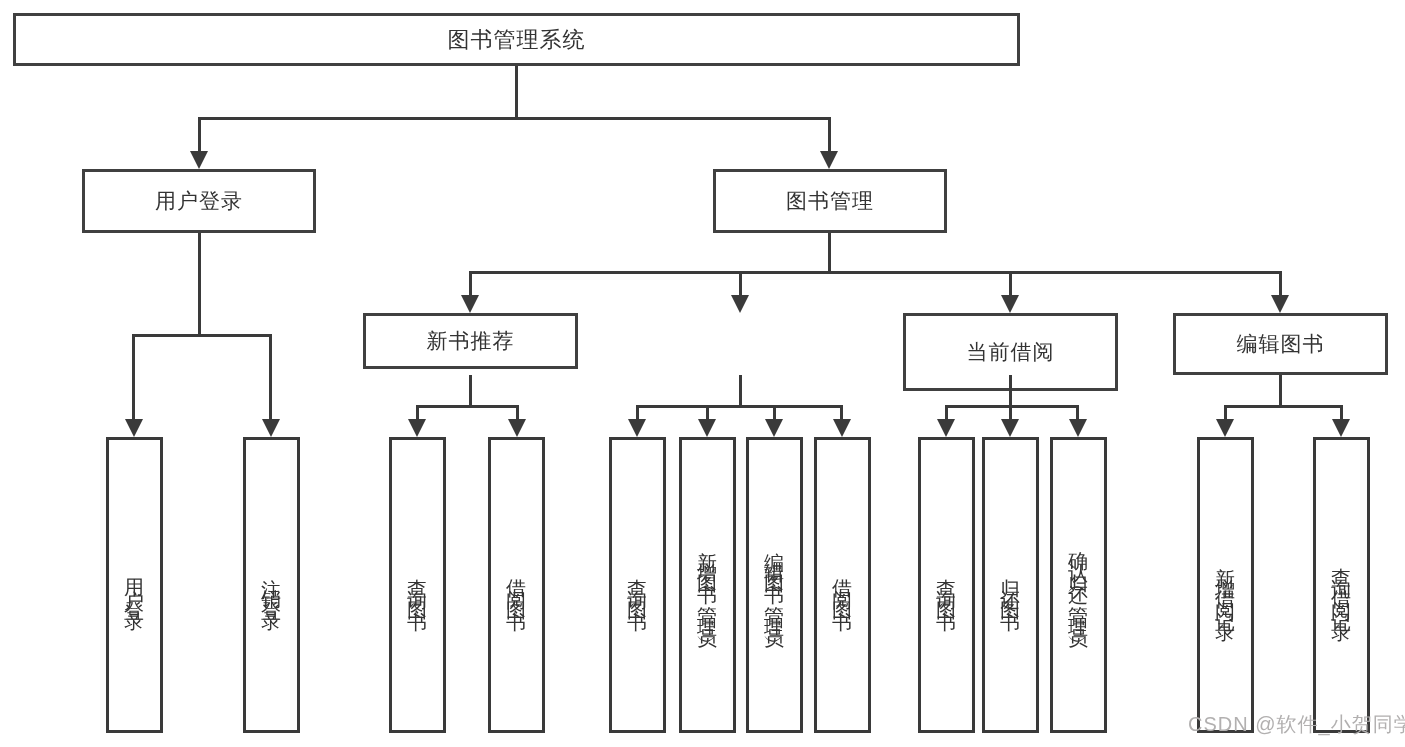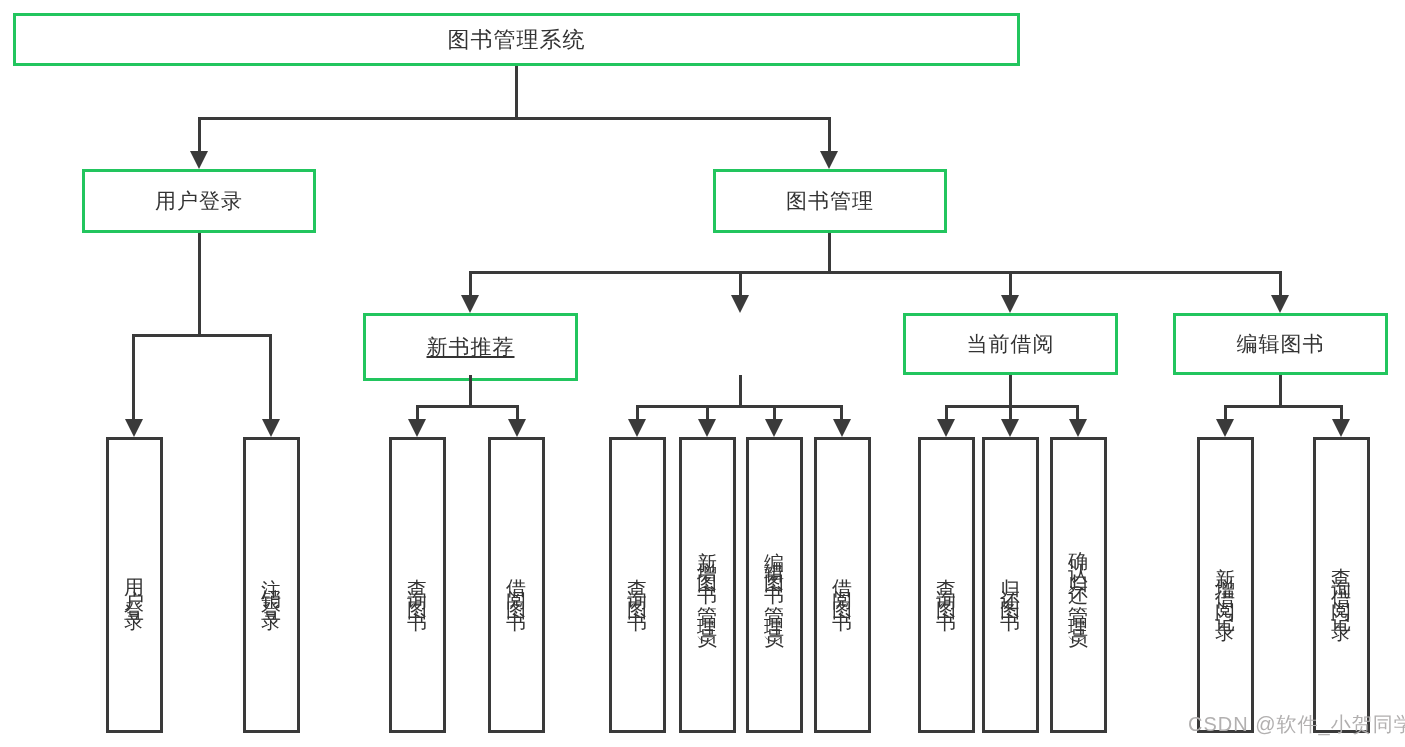--- a/index.html
+++ b/index.html
@@ -2,21 +2,21 @@
 <html><head>
 <meta charset="utf-8">
 <style>
   html,body{margin:0;padding:0;background:#ffffff;}
   .canvas{
     position:relative;width:1405px;height:747px;background:#ffffff;overflow:hidden;
     font-family:"Liberation Sans","DejaVu Sans",sans-serif;color:#333333;
   }
   
   .box{
-    position:absolute;box-sizing:border-box;border:3px solid #22c55e;background:#ffffff;
+    position:absolute;box-sizing:border-box;border:3px solid #404040;background:#ffffff;
     display:flex;align-items:center;justify-content:center;
     font-size:21px;color:#333333;letter-spacing:1px;
   }
   .box.root{font-size:22px;}
   
   .vbox{
     position:absolute;box-sizing:border-box;border:3px solid #3a3a3a;background:#ffffff;
     top:437px;width:57px;height:296px;
     display:flex;align-items:center;justify-content:center;
   }
@@ -67,22 +67,22 @@
   <div class="h" style="left:469px;top:271px;width:813px;"></div>
   <div class="v" style="left:469px;top:271px;height:28px;"></div>
   <div class="v" style="left:739px;top:271px;height:28px;"></div>
   <div class="v" style="left:1009px;top:271px;height:28px;"></div>
   <div class="v" style="left:1279px;top:271px;height:28px;"></div>
   <div class="ah" style="left:461px;top:295px;"></div>
   <div class="ah" style="left:731px;top:295px;"></div>
   <div class="ah" style="left:1001px;top:295px;"></div>
   <div class="ah" style="left:1271px;top:295px;"></div>
 
-  <div class="box" style="left:363px;top:313px;width:215px;height:68px;text-decoration:underline;">新书推荐</div>
-  <div class="box" style="left:903px;top:313px;width:215px;height:62px;">当前借阅</div>
+  <div class="box" style="left:363px;top:313px;width:215px;height:56px;">新书推荐</div>
+  <div class="box" style="left:903px;top:313px;width:215px;height:78px;">当前借阅</div>
   <div class="box" style="left:1173px;top:313px;width:215px;height:62px;">编辑图书</div>
 
   <div class="v" style="left:469px;top:375px;height:33px;"></div>
   <div class="h" style="left:416px;top:405px;width:103px;"></div>
   <div class="v" style="left:416px;top:405px;height:17px;"></div>
   <div class="v" style="left:516px;top:405px;height:17px;"></div>
   <div class="ah" style="left:408px;top:419px;"></div>
   <div class="ah" style="left:508px;top:419px;"></div>
 
   <div class="v" style="left:739px;top:375px;height:33px;"></div>

